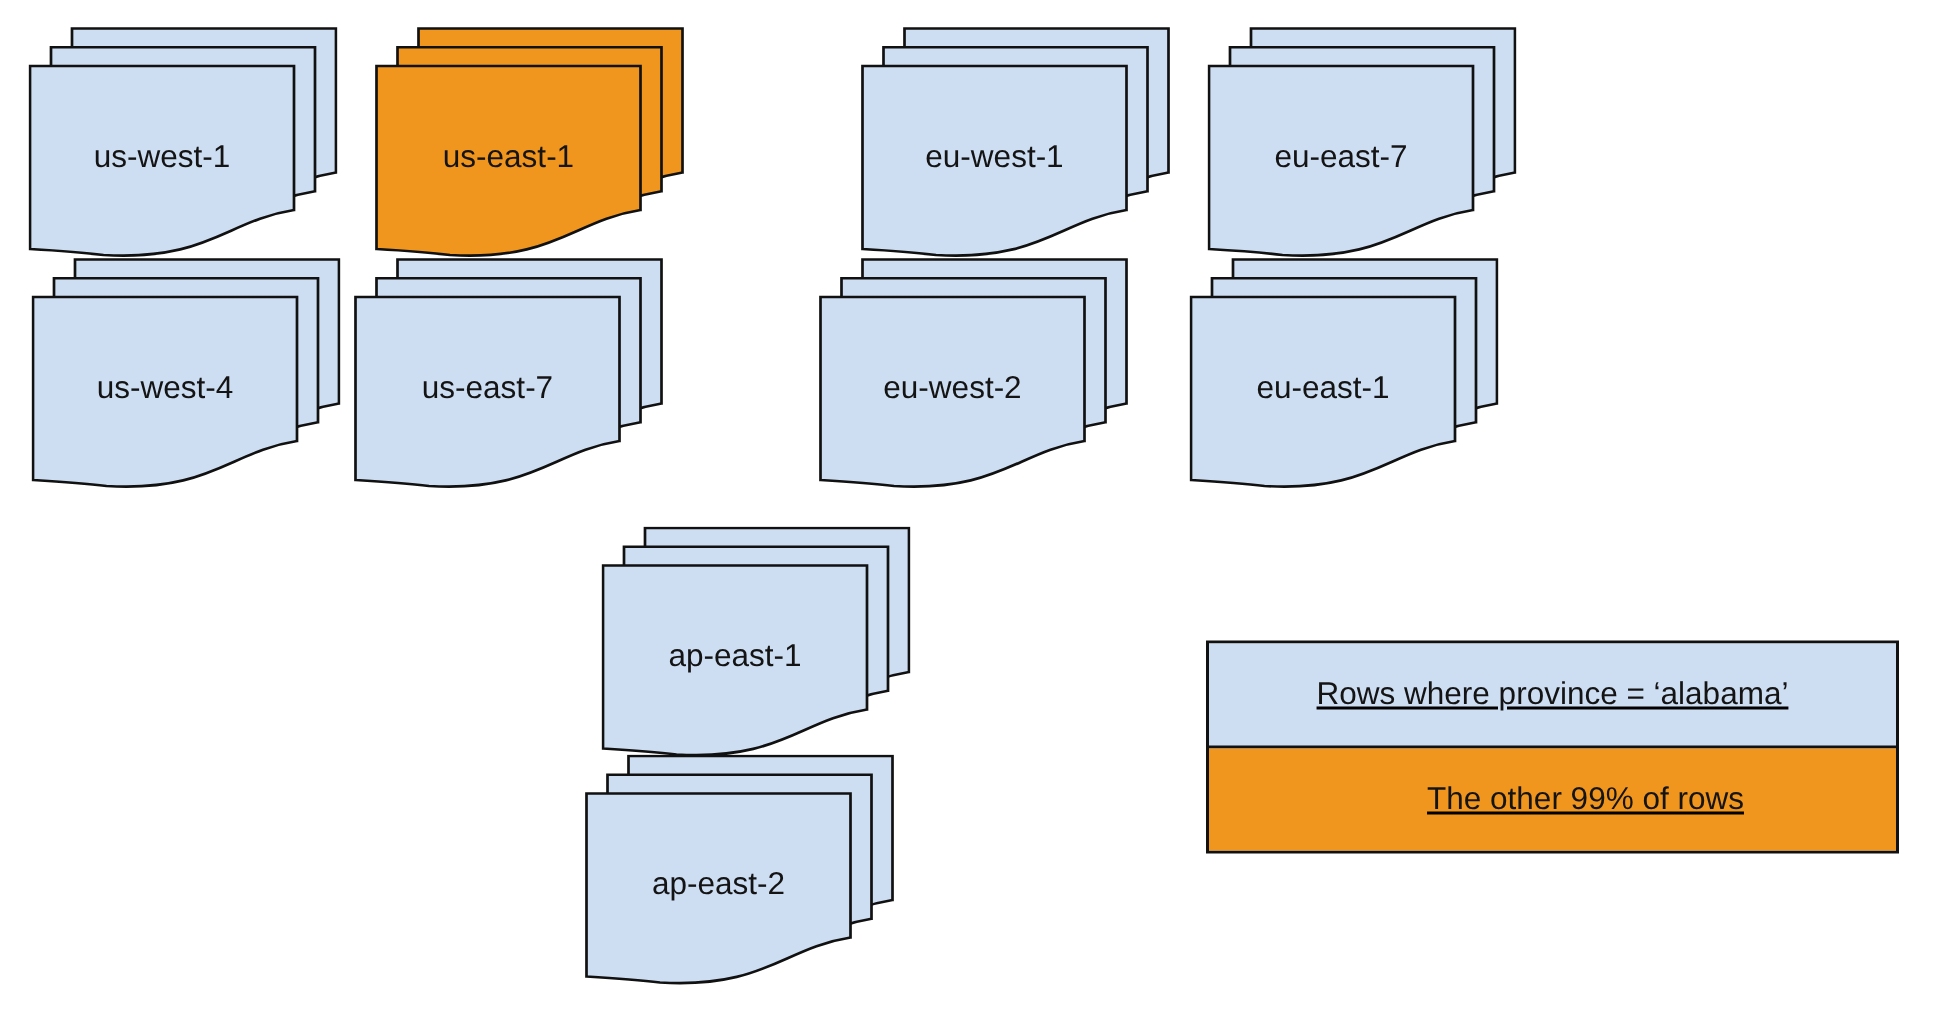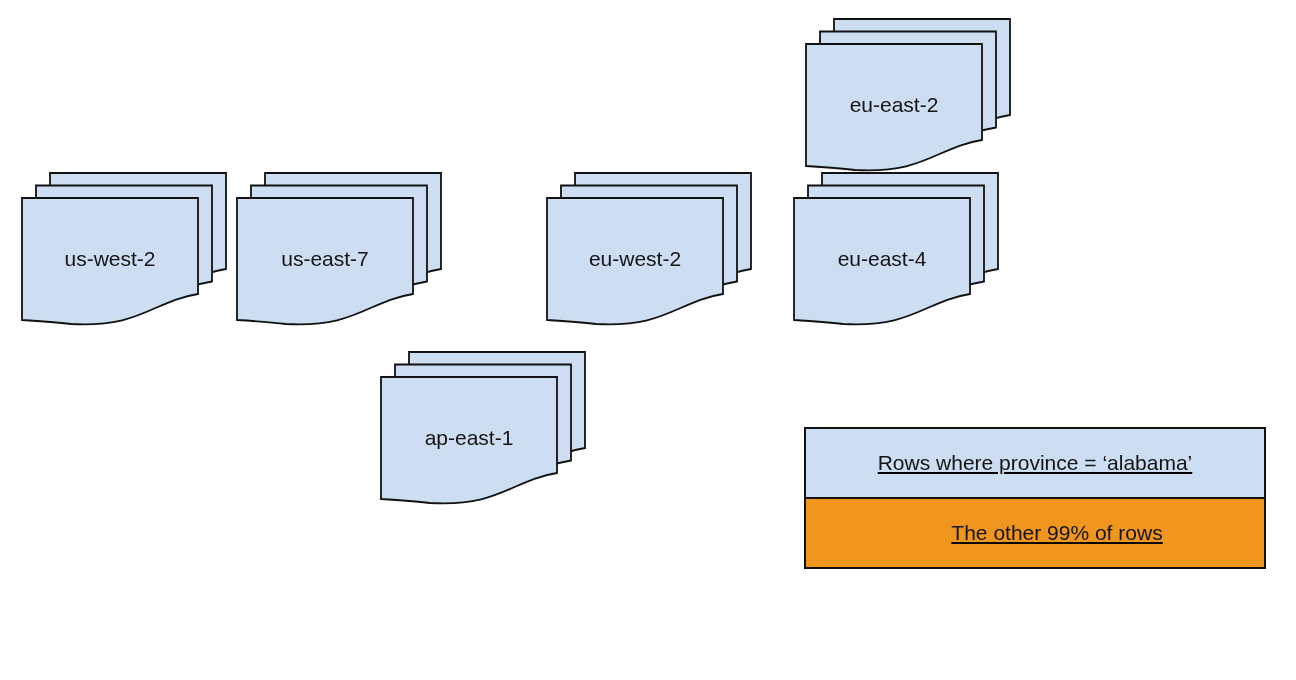--- a/index.html
+++ b/index.html
@@ -80,39 +80,63 @@
 <body>
 
 <svg width="0" height="0" style="position:absolute" aria-hidden="true">
   <defs>
     <path id="doc-shape" d="M1 1 L177 1 L177 97 C132 104 120 131 50 127 C34 125 18 124 1 123 Z"></path>
   </defs>
 </svg>
 
 <div class="canvas">
 
+  <div class="stack blue" style="left:19px; top:18px">
+    <svg class="stack-svg" width="206" height="157" viewBox="0 0 206 157">
+      <use href="#doc-shape" x="28" y="0"></use>
+      <use href="#doc-shape" x="14" y="12.5"></use>
+      <use href="#doc-shape" x="0" y="25"></use>
+    </svg>
+    <span class="stack-label">us-west-1</span>
+  </div>
 
+  <div class="stack orange" style="left:250px; top:18px">
+    <svg class="stack-svg" width="206" height="157" viewBox="0 0 206 157">
+      <use href="#doc-shape" x="28" y="0"></use>
+      <use href="#doc-shape" x="14" y="12.5"></use>
+      <use href="#doc-shape" x="0" y="25"></use>
+    </svg>
+    <span class="stack-label">us-east-1</span>
+  </div>
 
+  <div class="stack blue" style="left:574px; top:18px">
+    <svg class="stack-svg" width="206" height="157" viewBox="0 0 206 157">
+      <use href="#doc-shape" x="28" y="0"></use>
+      <use href="#doc-shape" x="14" y="12.5"></use>
+      <use href="#doc-shape" x="0" y="25"></use>
+    </svg>
+    <span class="stack-label">eu-west-1</span>
+  </div>
 
   <div class="stack blue" style="left:805px; top:18px">
     <svg class="stack-svg" width="206" height="157" viewBox="0 0 206 157">
       <use href="#doc-shape" x="28" y="0"></use>
       <use href="#doc-shape" x="14" y="12.5"></use>
       <use href="#doc-shape" x="0" y="25"></use>
     </svg>
-    <span class="stack-label">eu-east-2</span>
+    <span class="stack-label">eu-east-7</span>
   </div>
 
   <div class="stack blue" style="left:21px; top:172px">
     <svg class="stack-svg" width="206" height="157" viewBox="0 0 206 157">
       <use href="#doc-shape" x="28" y="0"></use>
       <use href="#doc-shape" x="14" y="12.5"></use>
       <use href="#doc-shape" x="0" y="25"></use>
     </svg>
-    <span class="stack-label">us-west-2</span>
+    <span class="stack-label">us-west-4</span>
   </div>
 
   <div class="stack blue" style="left:236px; top:172px">
     <svg class="stack-svg" width="206" height="157" viewBox="0 0 206 157">
       <use href="#doc-shape" x="28" y="0"></use>
       <use href="#doc-shape" x="14" y="12.5"></use>
       <use href="#doc-shape" x="0" y="25"></use>
     </svg>
     <span class="stack-label">us-east-7</span>
   </div>
@@ -125,32 +149,40 @@
     </svg>
     <span class="stack-label">eu-west-2</span>
   </div>
 
   <div class="stack blue" style="left:793px; top:172px">
     <svg class="stack-svg" width="206" height="157" viewBox="0 0 206 157">
       <use href="#doc-shape" x="28" y="0"></use>
       <use href="#doc-shape" x="14" y="12.5"></use>
       <use href="#doc-shape" x="0" y="25"></use>
     </svg>
-    <span class="stack-label">eu-east-4</span>
+    <span class="stack-label">eu-east-1</span>
   </div>
 
-  <div class="stack blue" style="left:380px; top:351px">
+  <div class="stack blue" style="left:401px; top:351px">
     <svg class="stack-svg" width="206" height="157" viewBox="0 0 206 157">
       <use href="#doc-shape" x="28" y="0"></use>
       <use href="#doc-shape" x="14" y="12.5"></use>
       <use href="#doc-shape" x="0" y="25"></use>
     </svg>
     <span class="stack-label">ap-east-1</span>
   </div>
 
+  <div class="stack blue" style="left:390px; top:503px">
+    <svg class="stack-svg" width="206" height="157" viewBox="0 0 206 157">
+      <use href="#doc-shape" x="28" y="0"></use>
+      <use href="#doc-shape" x="14" y="12.5"></use>
+      <use href="#doc-shape" x="0" y="25"></use>
+    </svg>
+    <span class="stack-label">ap-east-2</span>
+  </div>
 
   <div class="legend">
     <div class="legend-row blue">
       <span>Rows where province = ‘alabama’</span>
     </div>
     <div class="legend-row orange">
       <span>The other 99% of rows</span>
     </div>
   </div>
 

